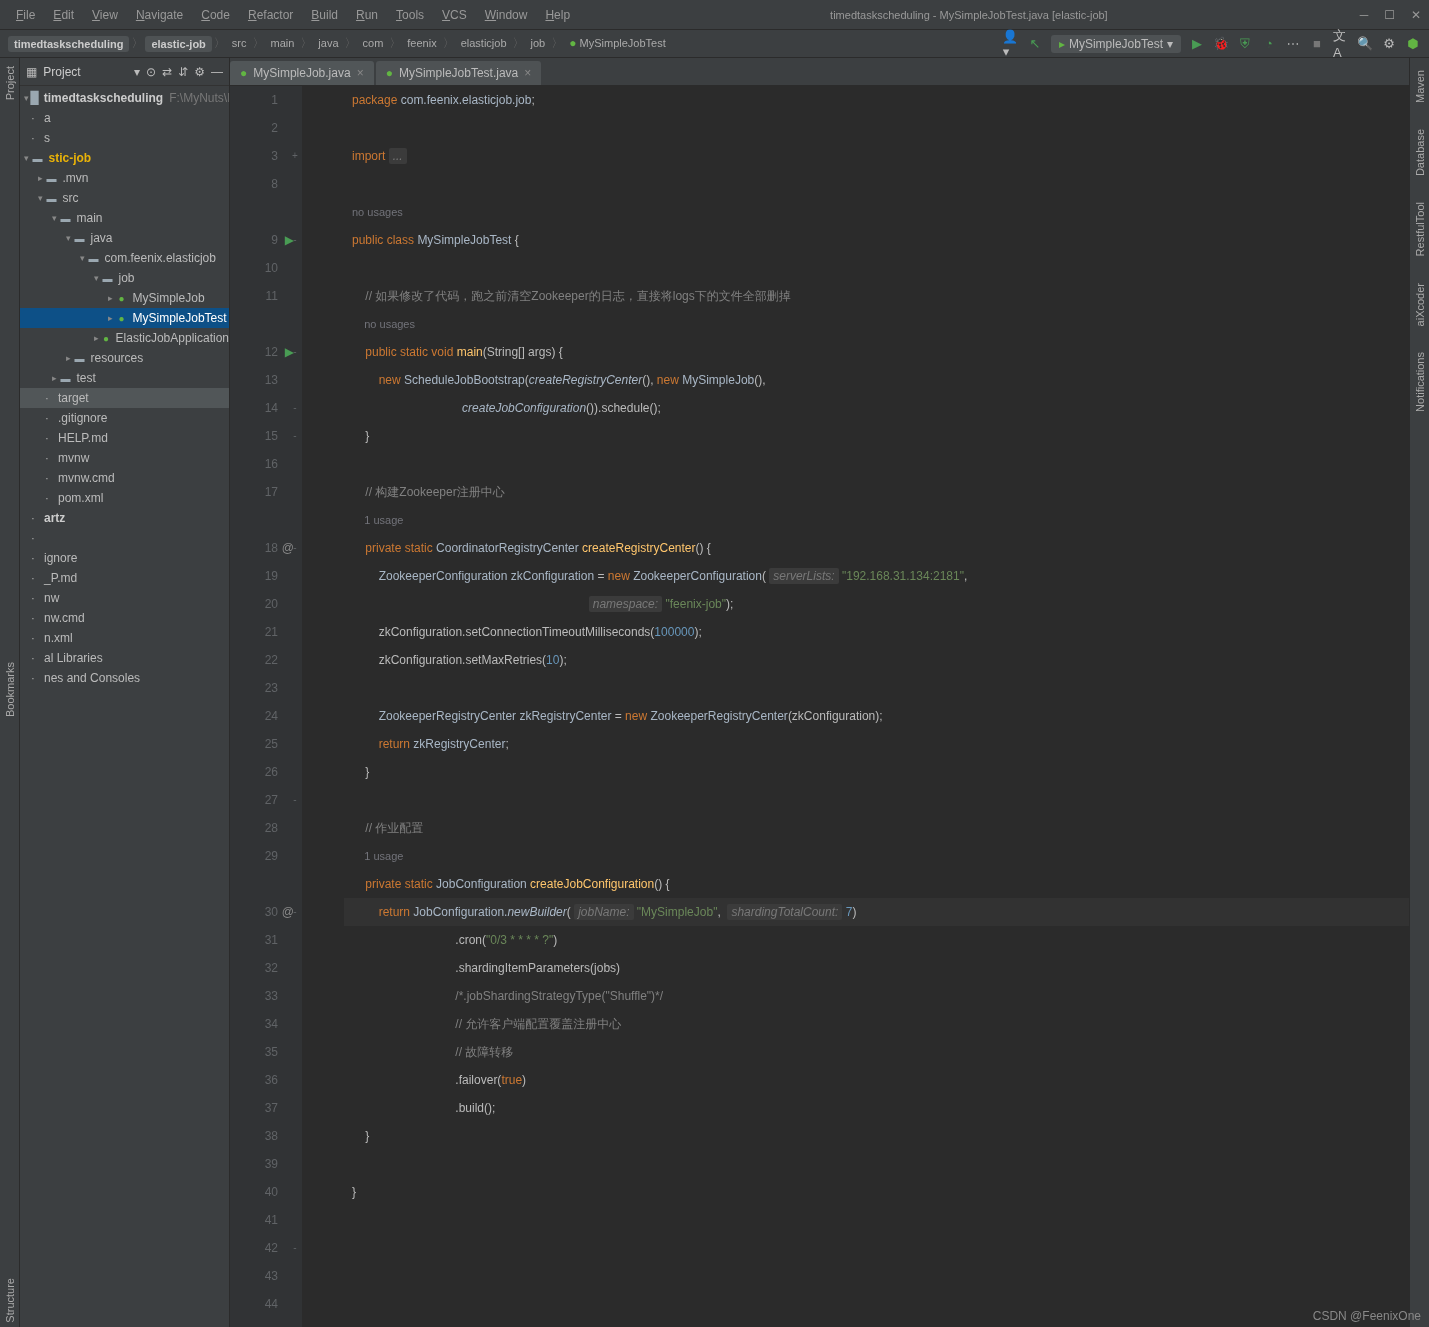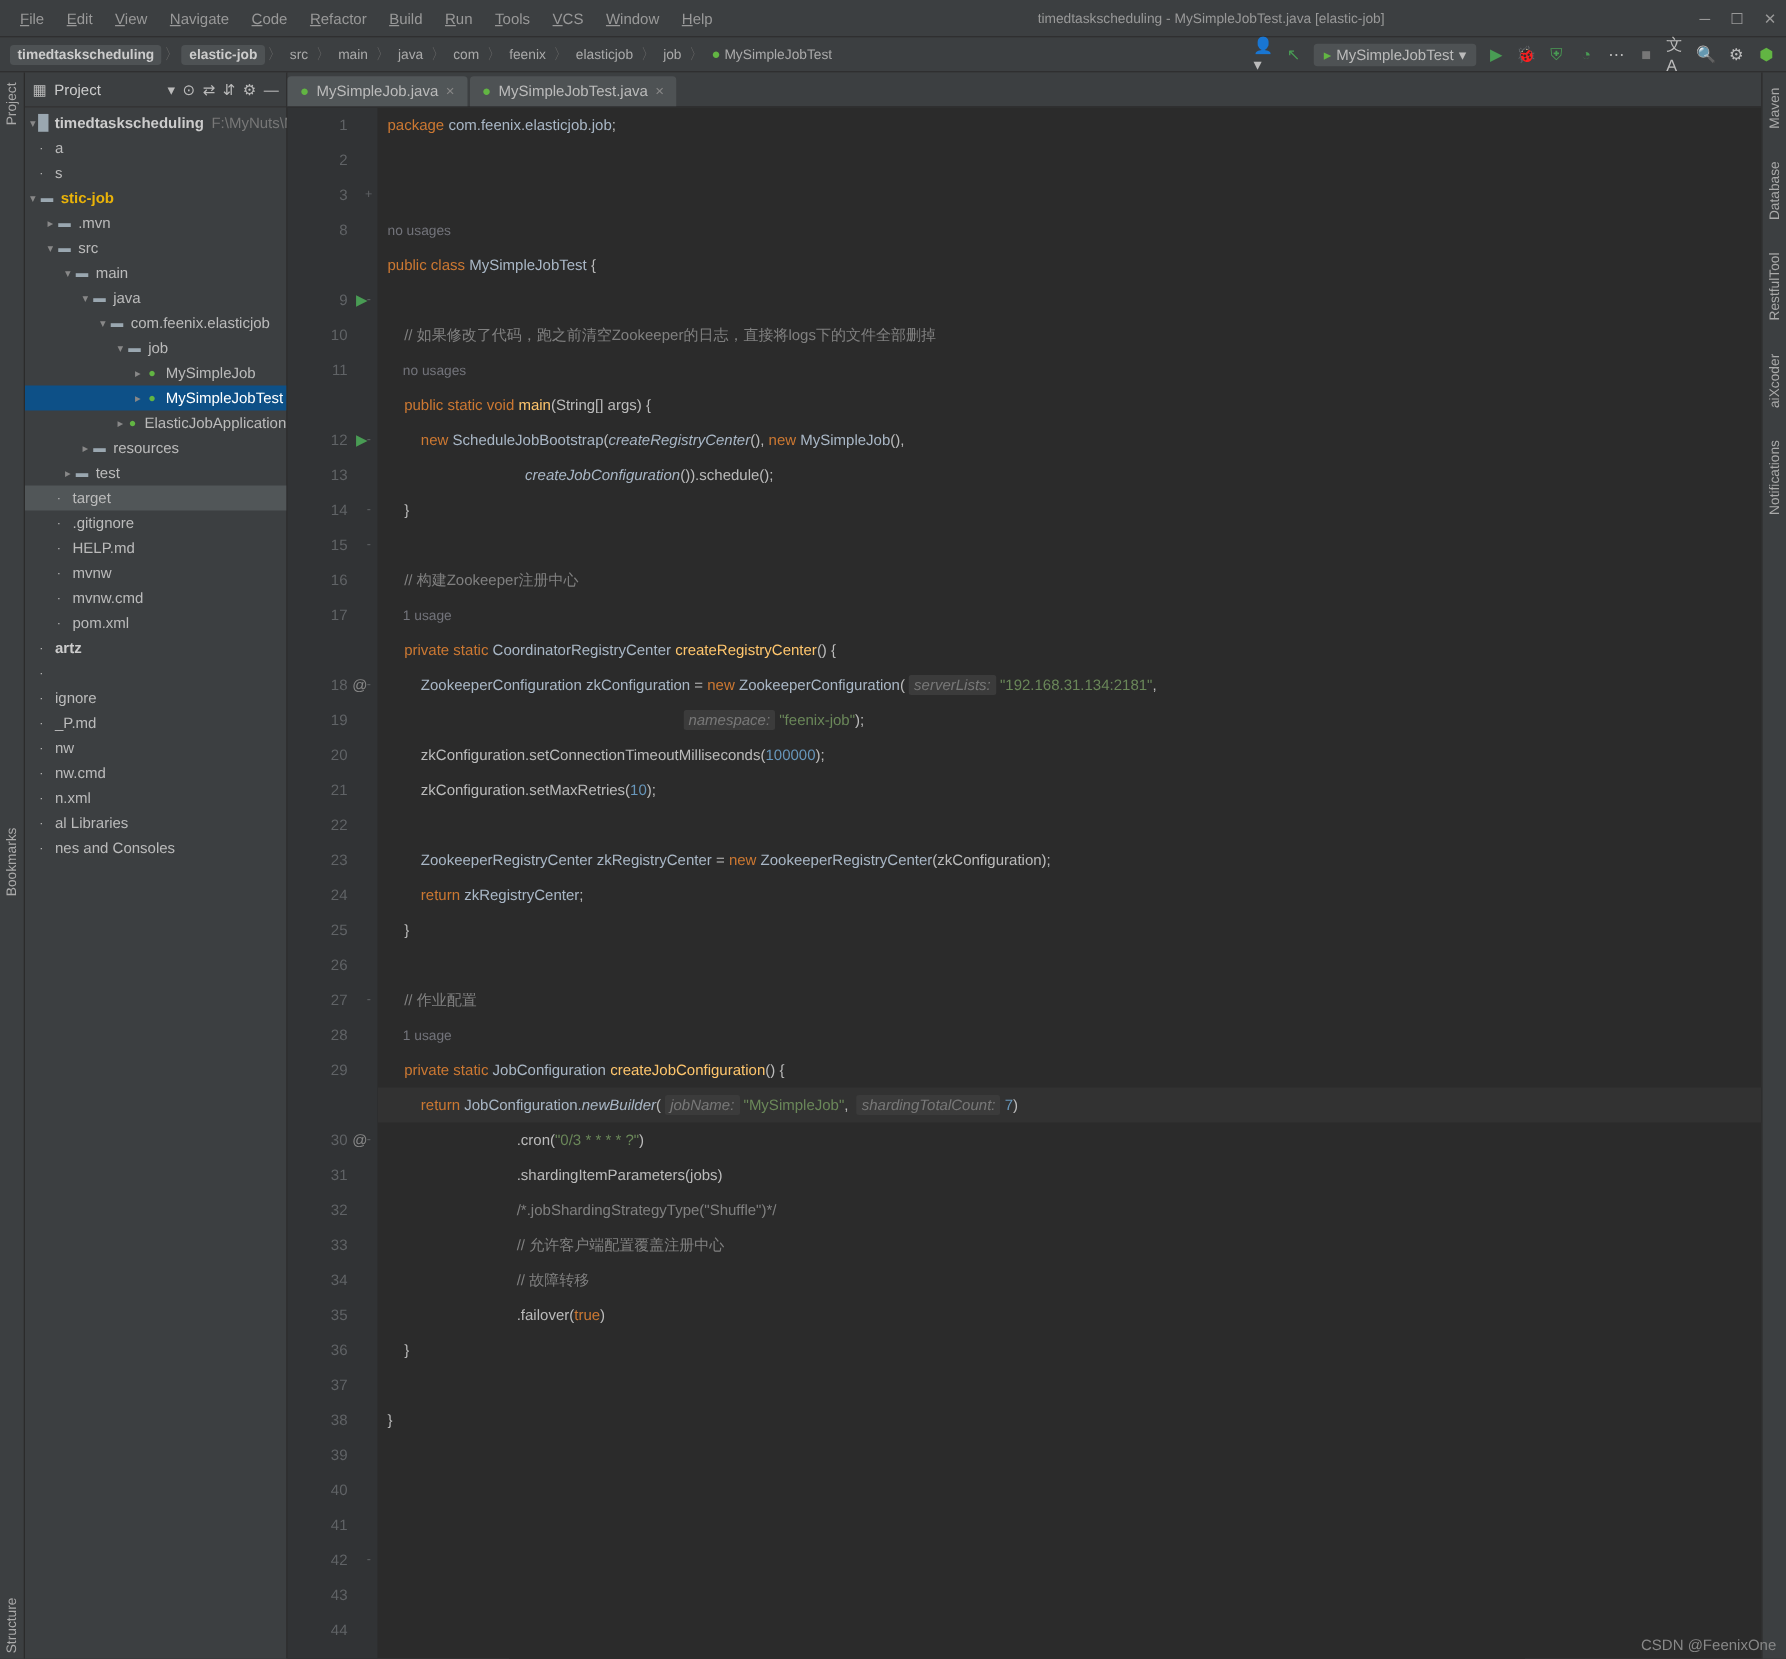--- a/index.html
+++ b/index.html
@@ -37,21 +37,21 @@
 .tab.active{background:#4e5254;}
 .tab .close{color:#888;}
 .editor{flex:1;display:flex;background:#2b2b2b;font-family:"JetBrains Mono",Consolas,monospace;font-size:14px;line-height:28px;overflow:hidden;}
 .gutter{width:58px;background:#313335;color:#606366;text-align:right;padding-right:10px;}
 .gutter .ln{height:28px;position:relative;}
 .gutter .run-g{color:#499c54;position:absolute;right:-16px;}
 .gutter .at{color:#888;position:absolute;right:-16px;}
 .fold-col{width:14px;background:#313335;color:#606366;}
 .fold-col div{height:28px;text-align:center;font-size:10px;}
 .code{flex:1;overflow:auto;position:relative;}
-.code-line{height:28px;padding-left:8px;white-space:pre;}
+.code-line{height:28px;padding-left:8px;white-space:pre;margin-left:42px;}
 .code-line.hl{background:#323232;}
 .kw{color:#cc7832;}
 .str{color:#6a8759;}
 .num{color:#6897bb;}
 .com{color:#808080;}
 .fn{color:#ffc66d;}
 .type{color:#a9b7c6;}
 .hint{background:#3b3b3b;color:#787878;padding:1px 4px;border-radius:2px;font-style:italic;}
 .static-it{font-style:italic;}
 .usage{color:#72737a;font-size:11px;}
@@ -391,20 +391,21 @@
           <div></div>
           <div></div>
           <div></div>
           <div>-</div>
           <div></div>
           <div></div>
         </div>
       <div class="code" id="code">
           <div class="code-line"><span class="kw">package </span><span class="type">com.feenix.elasticjob.job</span><span>;</span></div>
           <div class="code-line"></div>
+          <div class="code-line"><span class="kw">import </span><span class="hint">...</span></div>
           <div class="code-line"></div>
           <div class="code-line"><span class="usage">no usages</span></div>
           <div class="code-line"><span class="kw">public class </span><span class="type">MySimpleJobTest </span><span>{</span></div>
           <div class="code-line"></div>
           <div class="code-line"><span>    </span><span class="com">// 如果修改了代码，跑之前清空Zookeeper的日志，直接将logs下的文件全部删掉</span></div>
           <div class="code-line"><span class="usage">    no usages</span></div>
           <div class="code-line"><span>    </span><span class="kw">public static void </span><span class="fn">main</span><span>(String[] args) {</span></div>
           <div class="code-line"><span>        </span><span class="kw">new </span><span class="type">ScheduleJobBootstrap</span><span>(</span><span class="type static-it">createRegistryCenter</span><span>(), </span><span class="kw">new </span><span class="type">MySimpleJob</span><span>(),</span></div>
           <div class="code-line"><span>                                 </span><span class="type static-it">createJobConfiguration</span><span>()).schedule();</span></div>
           <div class="code-line"><span>    }</span></div>
@@ -424,20 +425,21 @@
           <div class="code-line"><span>    </span><span class="com">// 作业配置</span></div>
           <div class="code-line"><span class="usage">    1 usage</span></div>
           <div class="code-line"><span>    </span><span class="kw">private static </span><span class="type">JobConfiguration </span><span class="fn">createJobConfiguration</span><span>() {</span></div>
           <div class="code-line hl"><span>        </span><span class="kw">return </span><span class="type">JobConfiguration.</span><span class="type static-it">newBuilder</span><span>( </span><span class="hint">jobName:</span><span class="type"> </span><span class="str">"MySimpleJob"</span><span>,  </span><span class="hint">shardingTotalCount:</span><span class="type"> </span><span class="num">7</span><span>)</span></div>
           <div class="code-line"><span>                               .cron(</span><span class="str">"0/3 * * * * ?"</span><span>)</span></div>
           <div class="code-line"><span>                               .shardingItemParameters(jobs)</span></div>
           <div class="code-line"><span>                               </span><span class="com">/*.jobShardingStrategyType("Shuffle")*/</span></div>
           <div class="code-line"><span>                               </span><span class="com">// 允许客户端配置覆盖注册中心</span></div>
           <div class="code-line"><span>                               </span><span class="com">// 故障转移</span></div>
           <div class="code-line"><span>                               .failover(</span><span class="kw">true</span><span>)</span></div>
+          <div class="code-line"><span>                               .build();</span></div>
           <div class="code-line"><span>    }</span></div>
           <div class="code-line"></div>
           <div class="code-line"><span>}</span></div>
         </div>
     </div>
   </div>
 
   <div class="right-gutter" id="right-gut">
       <div class="gutter-tab">Maven</div>
       <div class="gutter-tab">Database</div>

